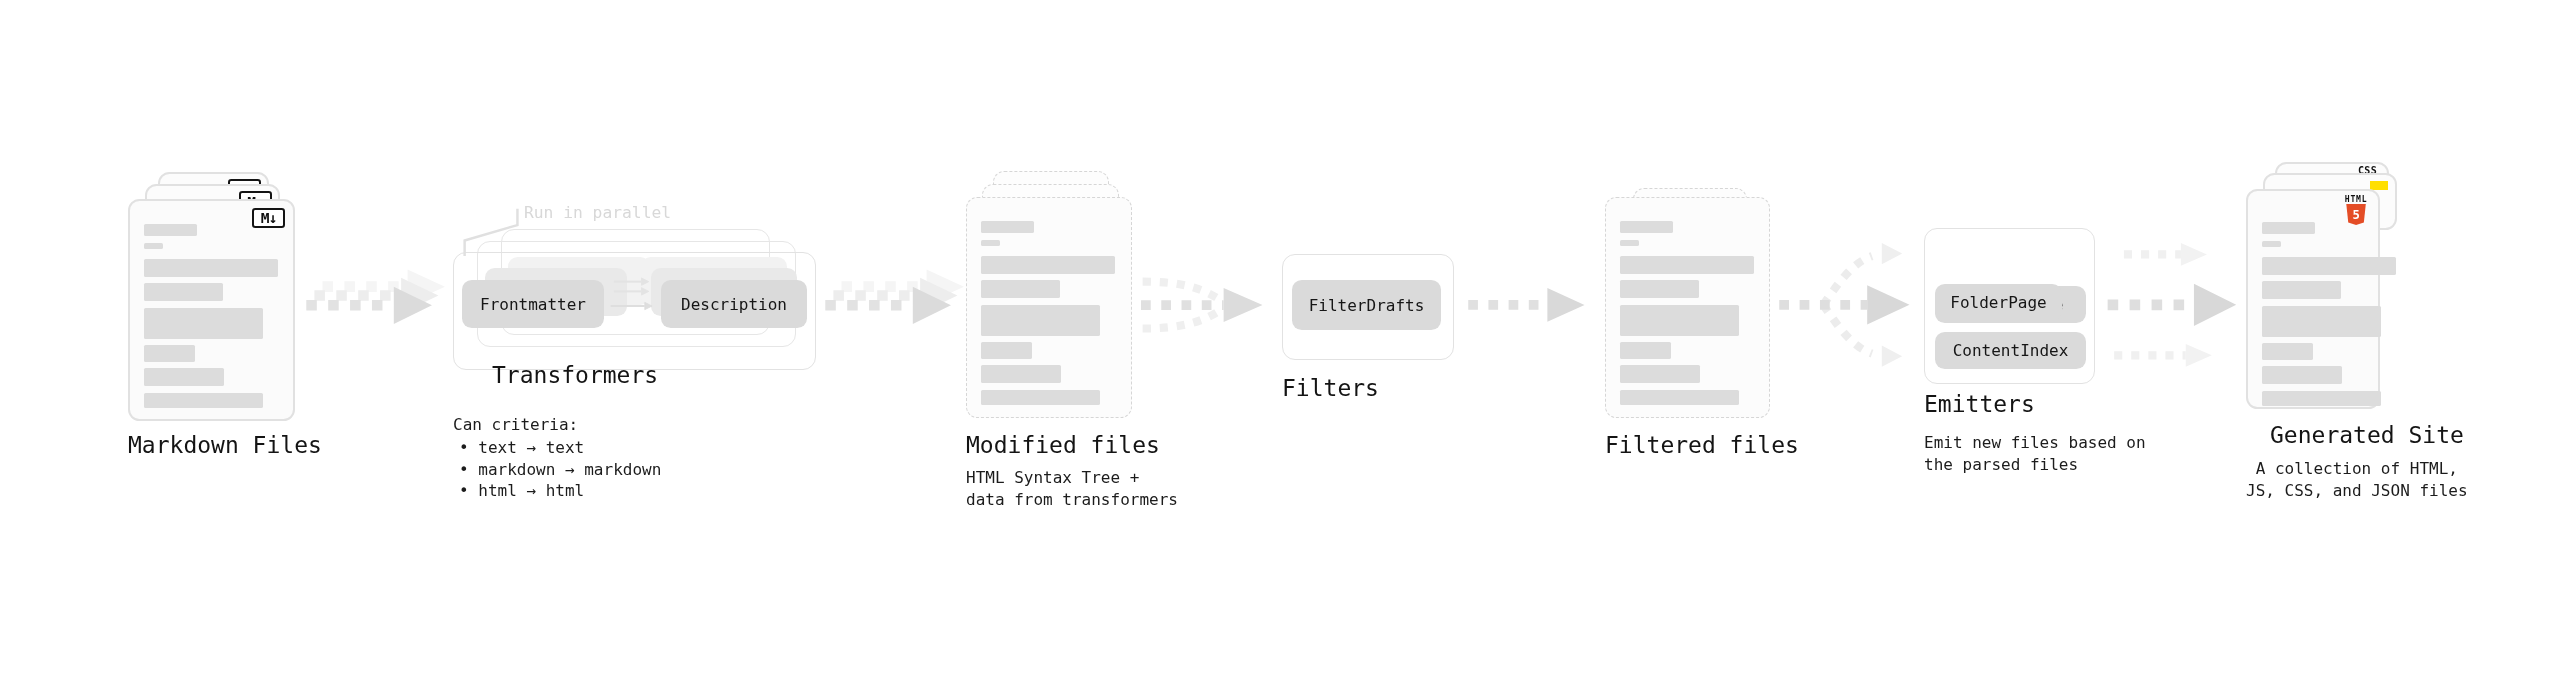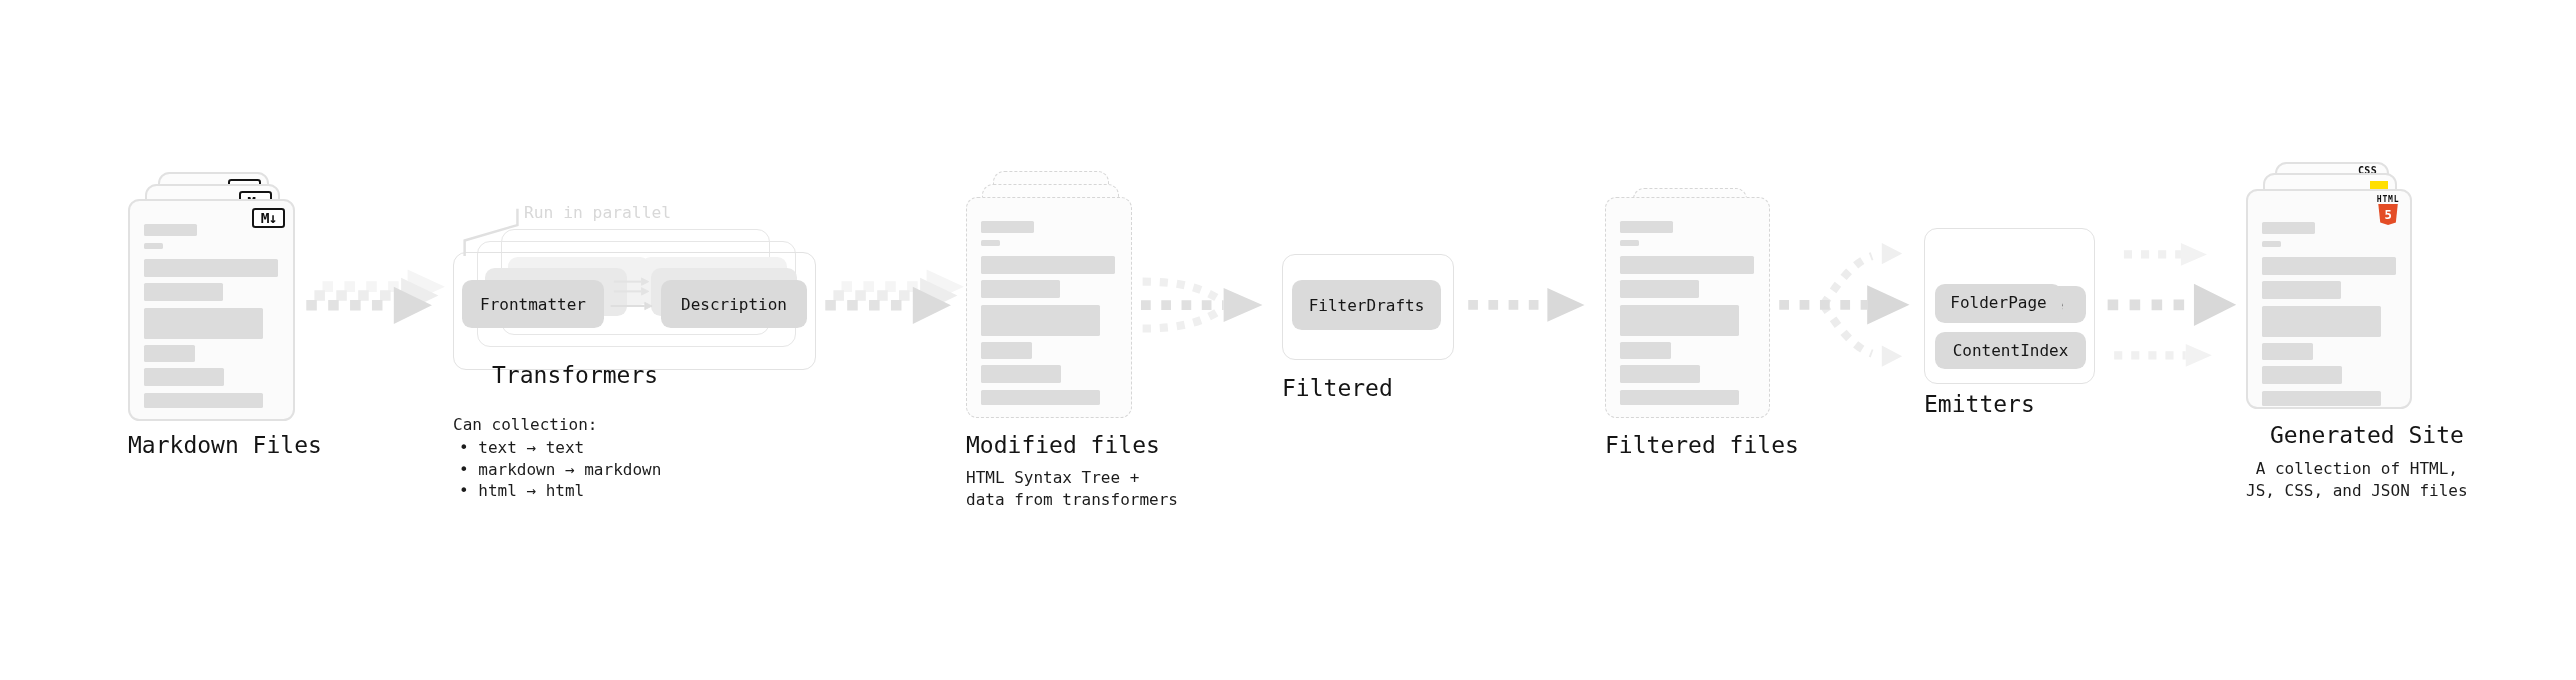--- a/index.html
+++ b/index.html
@@ -113,21 +113,21 @@
           <polygon points="40,21.5 49,26 40,30.5"></polygon>
         </g>
       <g stroke="#dedede" fill="#dedede">
           <line x1="2" y1="44" x2="44" y2="44" stroke-width="2.5"></line>
           <polygon points="44,39.5 53,44 44,48.5"></polygon>
         </g>
     </svg>
   </div>
 
   <div class="sec-title" style="left:453px;top:362px;margin-left:39px;">Transformers</div>
-  <div class="sec-sub" style="left:453px;top:414px;">Can collection:</div>
+  <div class="sec-sub" style="left:453px;top:414px;">Can criteria:</div>
   <div class="bullets" style="left:459px;top:437px;">
     <div>• text → text</div>
     <div>• markdown → markdown</div>
     <div>• html → html</div>
   </div>
 
   <div class="abs" style="left:821px;top:268px;">
     <svg width="148" height="77" viewBox="0 0 182 95">
       <g stroke="#f5f5f5" fill="#f5f5f5">
           <line x1="25" y1="23" x2="130" y2="23" stroke-width="13" stroke-dasharray="13 14"></line>
@@ -166,21 +166,21 @@
     <svg width="138" height="81" viewBox="0 0 170 100">
       <path d="M8,18 C60,18 85,28 106,42" fill="none" stroke="#efefef" stroke-width="10" stroke-dasharray="10 11"></path>
       <path d="M8,76 C60,76 85,66 106,52" fill="none" stroke="#efefef" stroke-width="10" stroke-dasharray="10 11"></path>
       <line x1="6" y1="47" x2="108" y2="47" stroke="#e0e0e0" stroke-width="12" stroke-dasharray="12 13"></line>
       <polygon points="108,26 156,47 108,68" fill="#dcdcdc"></polygon>
     </svg>
   </div>
 
   <div class="outline" style="left:1282px;top:254px;width:172px;height:106px;border-color:#e2e2e2;"></div>
   <div class="pill" style="left:1292px;top:280px;width:149px;height:50px;">FilterDrafts</div>
-  <div class="sec-title" style="left:1282px;top:375px;">Filtered</div>
+  <div class="sec-title" style="left:1282px;top:375px;">Filters</div>
 
   <div class="abs" style="left:1463px;top:275px;">
     <svg width="130" height="63" viewBox="0 0 160 78">
       <line x1="6" y1="37" x2="104" y2="37" stroke="#e0e0e0" stroke-width="12" stroke-dasharray="12 13"></line>
       <polygon points="104,16 150,37 104,58" fill="#d9d9d9"></polygon>
     </svg>
   </div>
 
   <div class="ftab dashed" style="left:1633px;top:188px;width:114px;height:45px;"></div>
   <div class="fcard dashed" style="left:1605px;top:197px;width:165px;height:221px;">
@@ -206,20 +206,22 @@
       <line x1="4" y1="82" x2="112" y2="82" stroke="#dedede" stroke-width="12" stroke-dasharray="12 13"></line>
       <polygon points="112,58 164,82 112,106" fill="#d8d8d8"></polygon>
     </svg>
   </div>
 
   <div class="outline" style="left:1924px;top:228px;width:171px;height:156px;border-color:#e2e2e2;"></div>
   <div class="pill" style="left:1935px;top:238px;width:151px;height:37px;margin-top:48px;">ContentPage</div>
   <div class="pill" style="left:1935px;top:284px;width:127px;height:37px;">FolderPage</div>
   <div class="pill" style="left:1935px;top:332px;width:151px;height:37px;">ContentIndex</div>
   <div class="sec-title" style="left:1924px;top:391px;">Emitters</div>
+  <div class="sec-sub" style="left:1924px;top:432px;">Emit new files based on
+the parsed files</div>
 
   <div class="abs" style="left:2106px;top:238px;">
     <svg width="140" height="137" viewBox="0 0 172 168">
       <line x1="22" y1="20" x2="92" y2="20" stroke="#f0f0f0" stroke-width="10" stroke-dasharray="10 11"></line>
       <polygon points="92,6 124,20 92,34" fill="#f2f2f2"></polygon>
       <line x1="2" y1="82" x2="108" y2="82" stroke="#dedede" stroke-width="13" stroke-dasharray="13 14"></line>
       <polygon points="108,56 160,82 108,108" fill="#d8d8d8"></polygon>
       <line x1="10" y1="144" x2="98" y2="144" stroke="#f0f0f0" stroke-width="10" stroke-dasharray="10 11"></line>
       <polygon points="98,130 130,144 98,158" fill="#f2f2f2"></polygon>
     </svg>
@@ -227,21 +229,21 @@
 
   <div class="ftab" style="left:2275px;top:162px;width:114px;height:57px;">
     <div class="css-badge">
       <div class="txt">CSS</div>
       <div class="bar-u"></div>
     </div>
   </div>
   <div class="ftab" style="left:2263px;top:173px;width:134px;height:57px;">
     <div class="js-badge"></div>
   </div>
-  <div class="fcard" style="left:2246px;top:189px;width:166px;height:220px;">
+  <div class="fcard" style="left:2246px;top:189px;width:134px;height:220px;">
     <div class="html5">
       <div class="word">HTML</div>
       <div class="shield">
           <span>5</span>
         </div>
     </div>
     <div class="bars" style="top:31px;">
         <div class="bar" style="width: 53px; height: 12.2px;"></div>
         <div class="bar" style="width: 18.7px; height: 6.5px; margin-bottom: 9.8px;"></div>
         <div class="bar" style="width: 134px; height: 18px;"></div>

